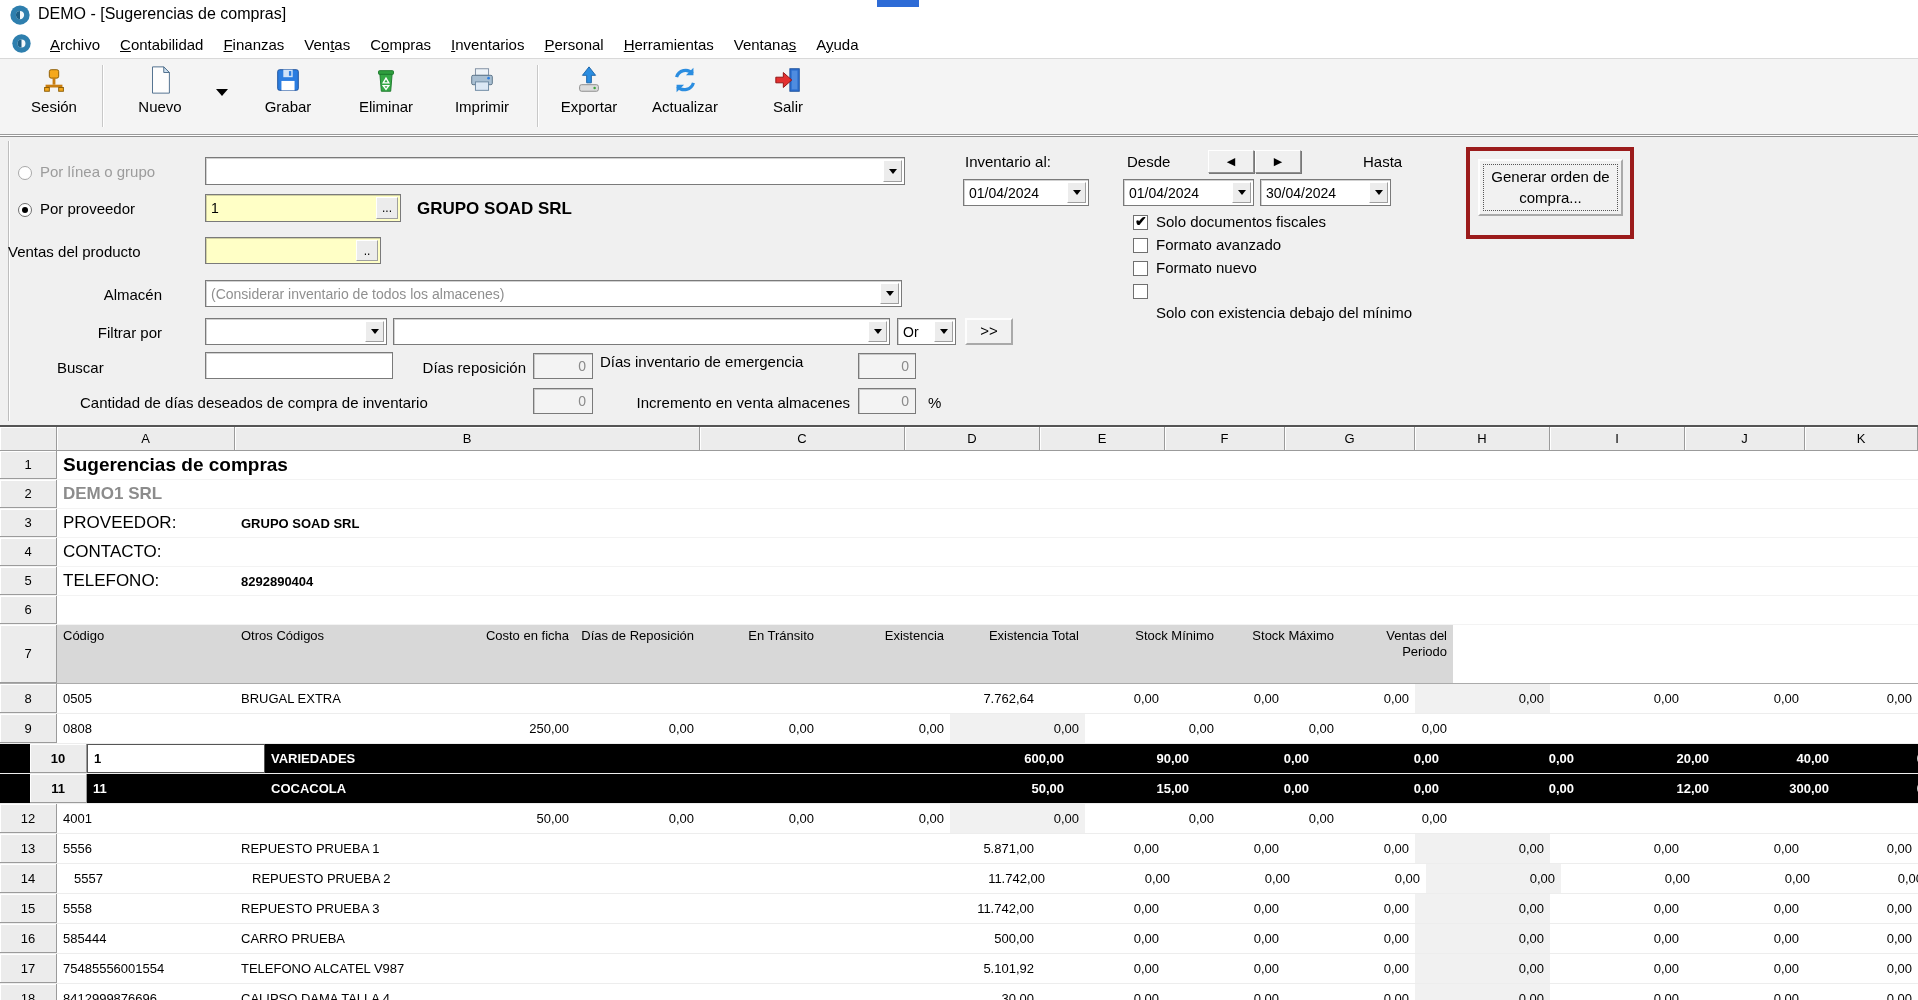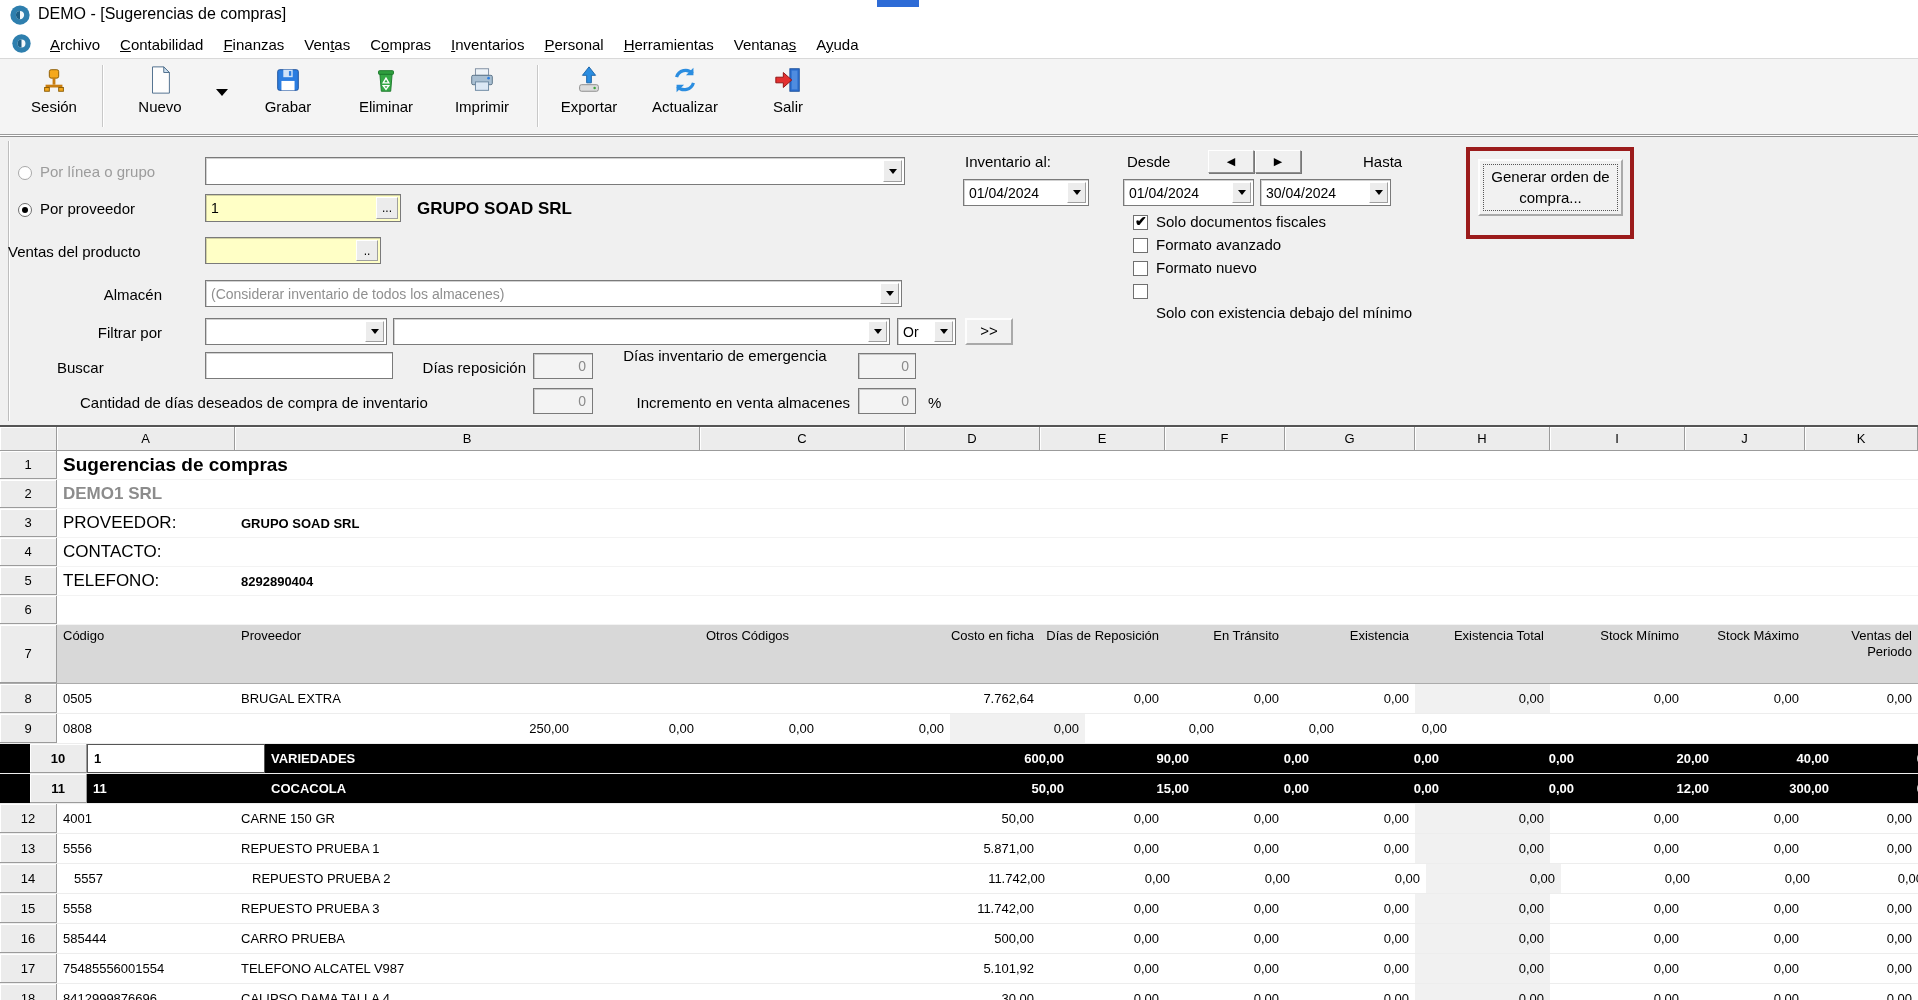--- a/index.html
+++ b/index.html
@@ -242,21 +242,21 @@
     <div class="pushbtn" style="left:965px;top:181px;width:48px;height:27px">&gt;&gt;</div>
 
     <span class="flabel" style="left:57px;top:222px">Buscar</span>
     <div class="field sunken" style="left:205px;top:215px;width:188px;height:27px">
         <span class="txt"></span>
       </div>
     <span class="flabel" style="left:330px;top:222px;width:196px;text-align:right;display:inline-block">Días reposición</span>
     <div class="field sunken disabledbox" style="left:533px;top:216px;width:60px;height:26px">
         <span class="num">0</span>
       </div>
-    <span class="flabel" style="left:600px;top:210px;width:250px;text-align:center;display:inline-block">Días inventario de emergencia</span>
+    <span class="flabel" style="left:600px;top:216px;width:250px;text-align:left;display:inline-block">Días inventario de emergencia</span>
     <div class="field sunken disabledbox" style="left:858px;top:216px;width:58px;height:26px">
         <span class="num">0</span>
       </div>
 
     <span class="flabel" style="left:80px;top:257px">Cantidad de días deseados de compra de inventario</span>
     <div class="field sunken disabledbox" style="left:533px;top:251px;width:60px;height:26px">
         <span class="num">0</span>
       </div>
     <span class="flabel" style="left:600px;top:257px;width:250px;text-align:right;display:inline-block">Incremento en venta almacenes</span>
     <div class="field sunken disabledbox" style="left:858px;top:251px;width:58px;height:26px">
@@ -361,21 +361,20 @@
         <div class="srow inforow ">
           <div class="numcell" style="width: 57px;">6</div>
           <div class="infoarea">
             <span class="a"></span>
             <span class="b"></span>
           </div>
         </div>
         <div class="srow hdrrow">
           <div class="numcell" style="width: 57px;">7</div>
           <div class="cell l" style="width: 178px;">Código</div>
-          <div class="cell l" style="width: 465px;">Proveedor</div>
           <div class="cell l" style="width: 205px;">Otros Códigos</div>
           <div class="cell r" style="width: 135px;">Costo en ficha</div>
           <div class="cell r" style="width: 125px;">Días de Reposición</div>
           <div class="cell r" style="width: 120px;">En Tránsito</div>
           <div class="cell r" style="width: 130px;">Existencia</div>
           <div class="cell r" style="width: 135px;">Existencia Total</div>
           <div class="cell r" style="width: 135px;">Stock Mínimo</div>
           <div class="cell r" style="width: 120px;">Stock Máximo</div>
           <div class="cell r" style="width: 113px;">Ventas del Periodo</div>
         </div>
@@ -430,21 +429,20 @@
           <div class="cell r" style="width: 120px;">0,00</div>
           <div class="cell r" style="width: 130px;">0,00</div>
           <div class="cell r" style="width: 135px;">0,00</div>
           <div class="cell r" style="width: 135px;">12,00</div>
           <div class="cell r" style="width: 120px;">300,00</div>
           <div class="cell r" style="width: 113px;">0,00</div>
         </div>
         <div class="srow datarow">
           <div class="numcell" style="width: 57px;">12</div>
           <div class="cell l" style="width: 178px;">4001</div>
-          <div class="cell l" style="width: 465px;">CARNE 150 GR</div>
           <div class="cell l" style="width: 205px;"></div>
           <div class="cell r" style="width: 135px;">50,00</div>
           <div class="cell r" style="width: 125px;">0,00</div>
           <div class="cell r" style="width: 120px;">0,00</div>
           <div class="cell r" style="width: 130px;">0,00</div>
           <div class="cell r shade" style="width: 135px;">0,00</div>
           <div class="cell r" style="width: 135px;">0,00</div>
           <div class="cell r" style="width: 120px;">0,00</div>
           <div class="cell r" style="width: 113px;">0,00</div>
         </div>

